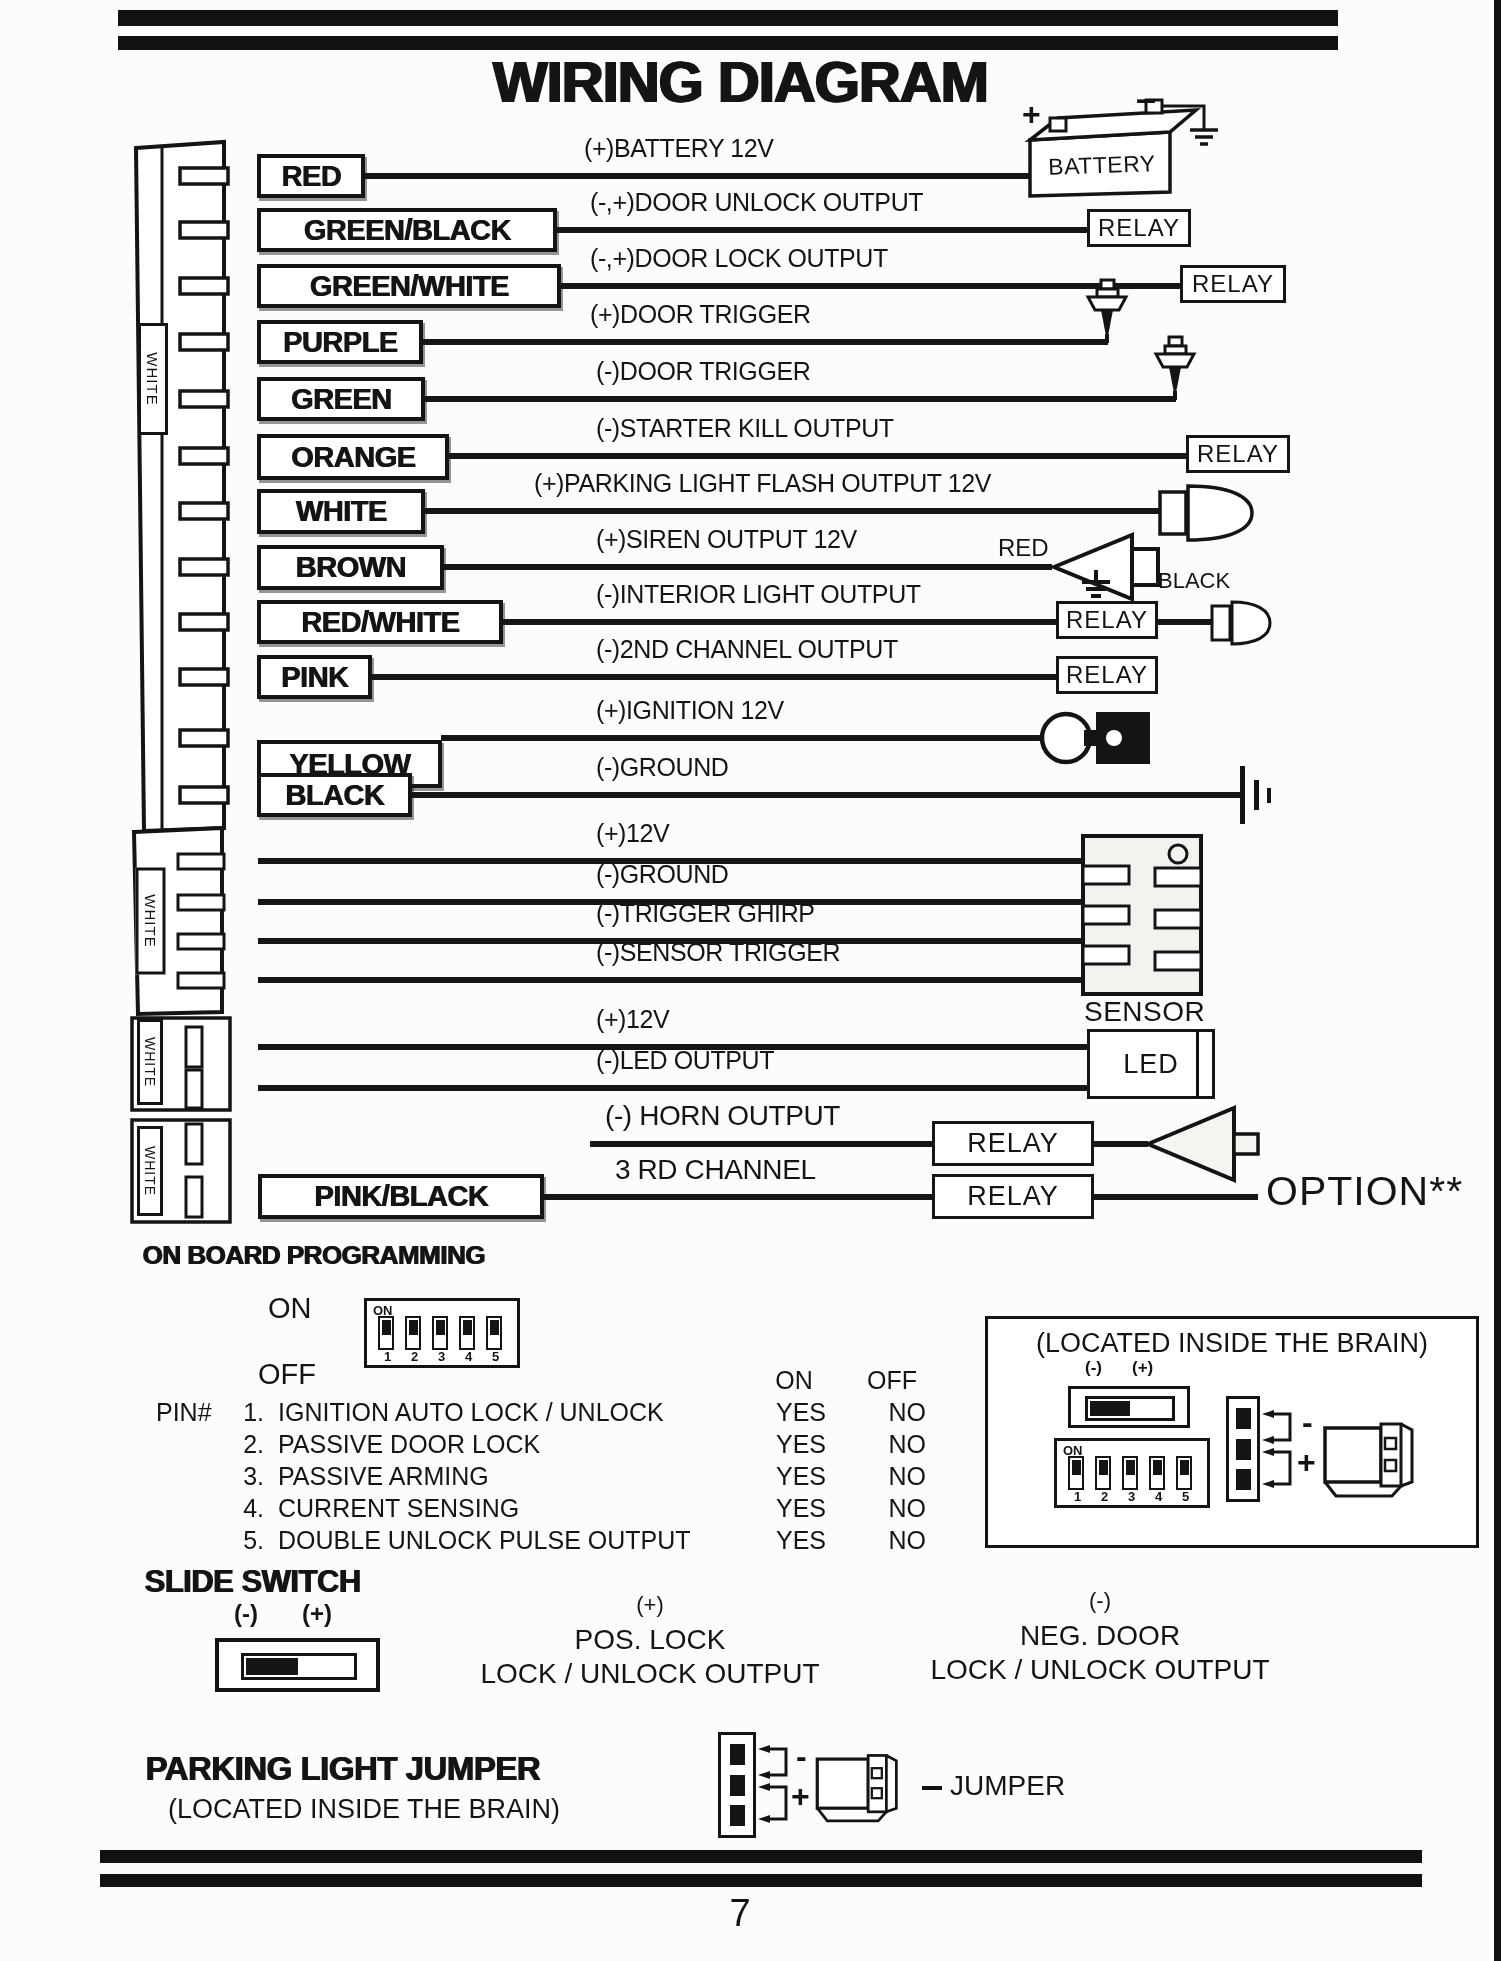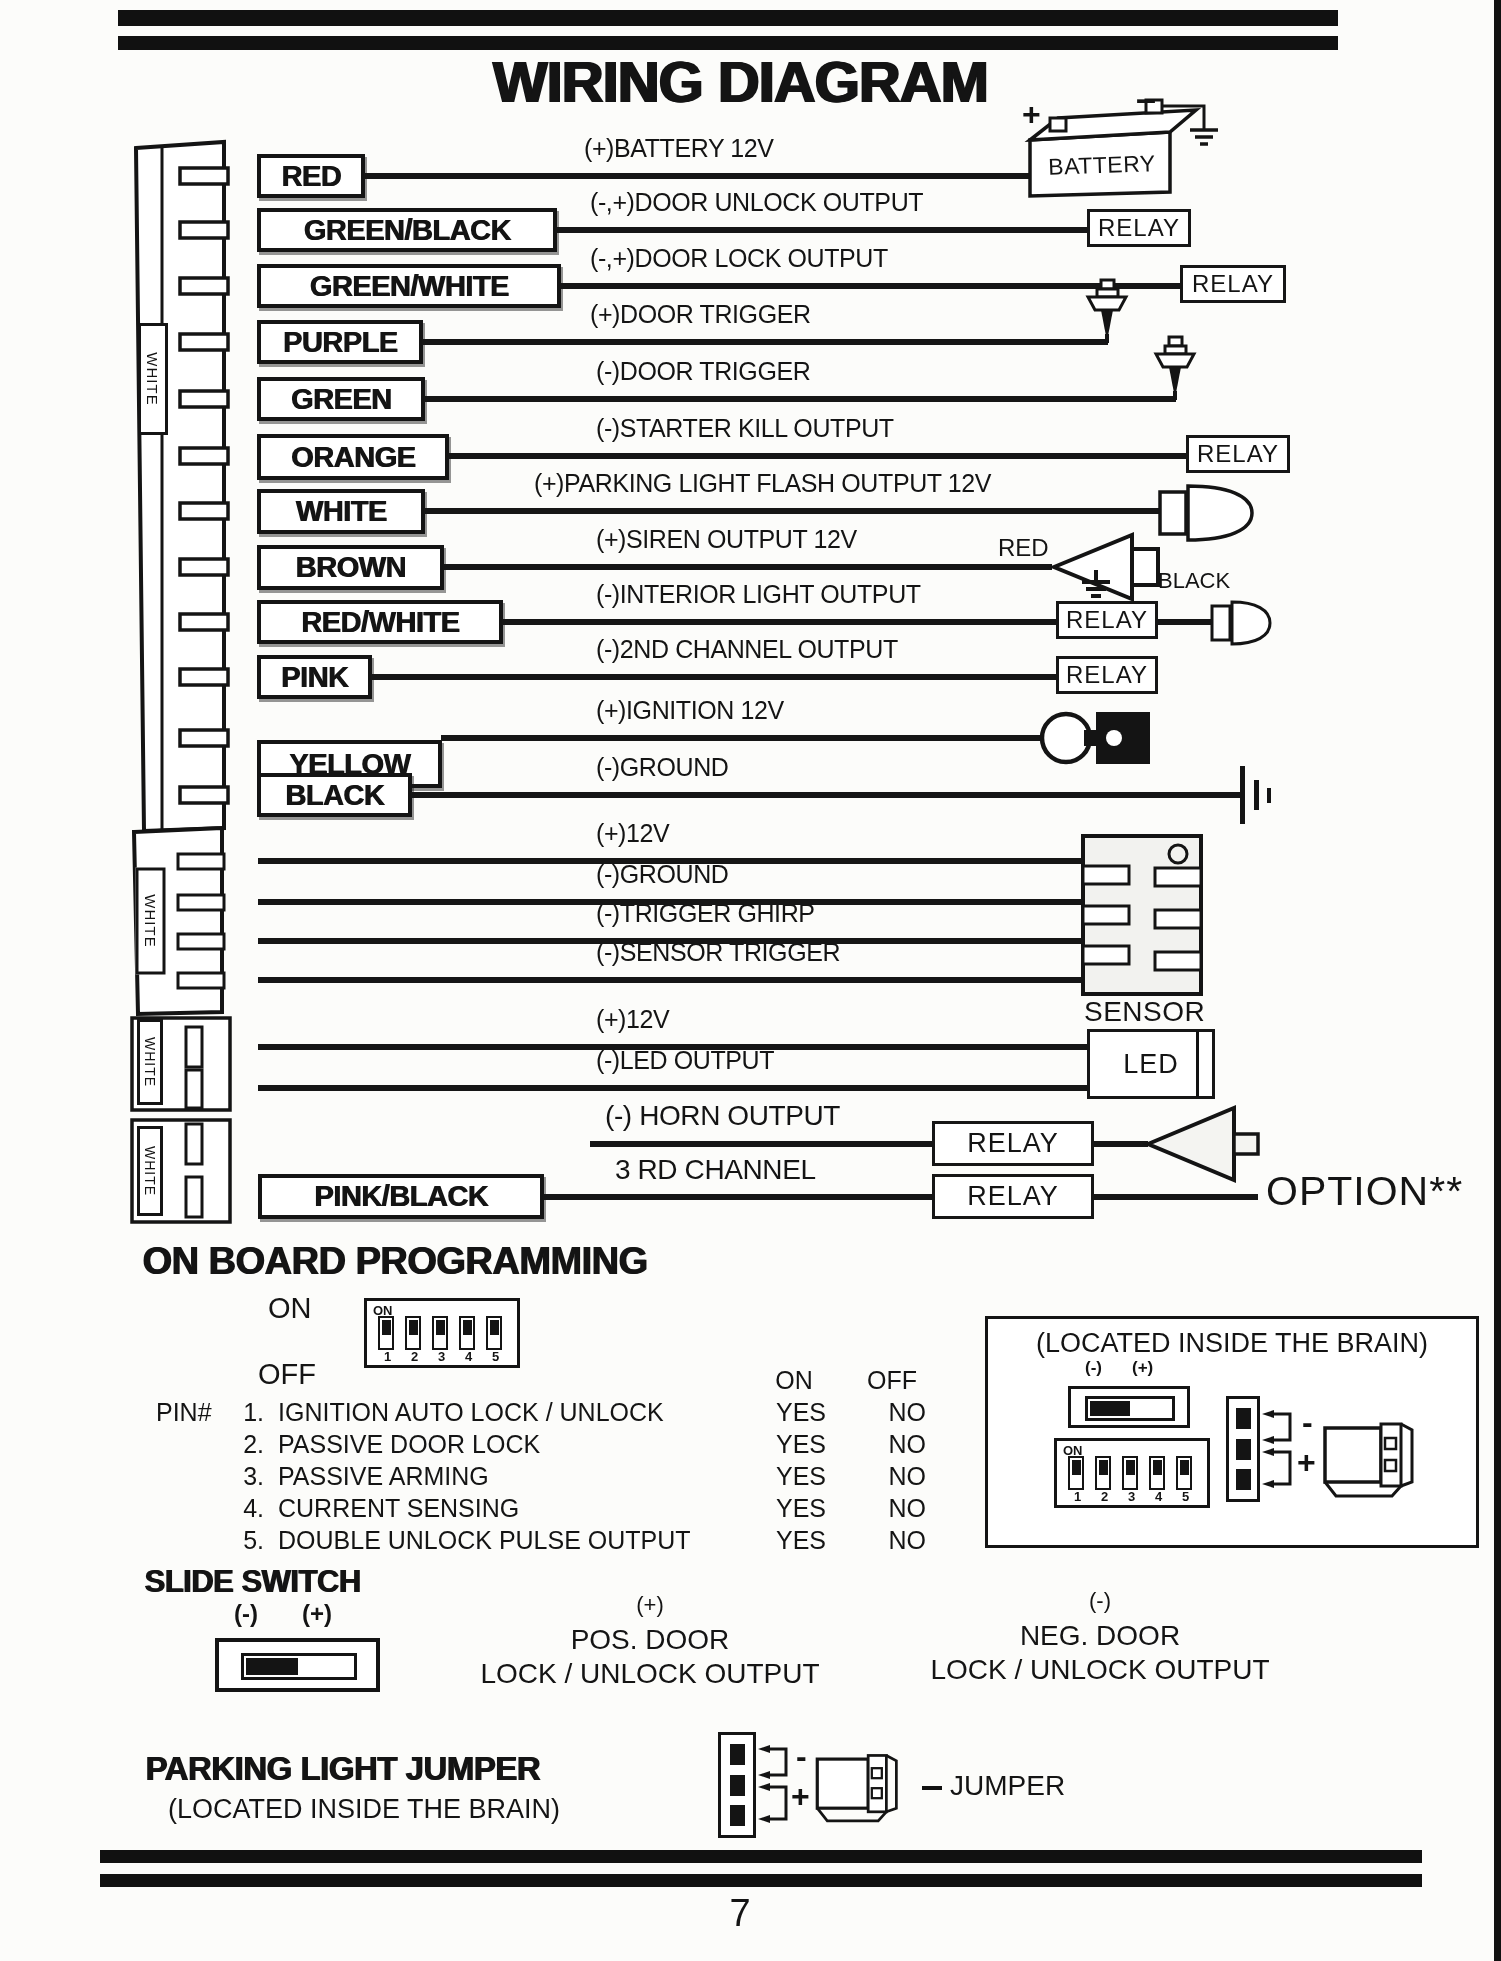--- a/index.html
+++ b/index.html
@@ -270,21 +270,21 @@
 
   <div class="relay big" style="left:932px;top:1121px;width:162px;height:45px">RELAY</div>
   <div class="relay big" style="left:932px;top:1174px;width:162px;height:45px">RELAY</div>
 
   <svg style="left:1146px;top:1104px" width="116" height="80" viewBox="0 0 116 80">
     <polygon points="2,40 88,4 88,76" fill="#f4f4f1" stroke="#141414" stroke-width="4"></polygon>
     <rect x="88" y="30" width="24" height="20" fill="#f4f4f1" stroke="#141414" stroke-width="3.5"></rect>
   </svg>
   <div class="plain" style="left:1266px;top:1168px;font-size:41px;letter-spacing:1px">OPTION**</div>
 
-  <div class="hdr" style="left:142px;top:1240px;font-size:38px">ON BOARD PROGRAMMING</div>
+  <div class="hdr" style="left:142px;top:1240px;font-size:26px">ON BOARD PROGRAMMING</div>
   <div class="plain" style="left:268px;top:1292px;font-size:29px">ON</div>
   <div class="plain" style="left:258px;top:1358px;font-size:29px">OFF</div>
 
   <div class="dip" style="left:364px;top:1298px;width:156px;height:70px">
     <span class="dip-on">ON</span>
     <div class="dip-row">
       <div class="dip-sw"></div>
       <div class="dip-sw"></div>
       <div class="dip-sw"></div>
       <div class="dip-sw"></div>
@@ -388,21 +388,21 @@
   <div class="hdr" style="left:144px;top:1564px;font-size:31px">SLIDE SWITCH</div>
   <div class="plain" style="left:234px;top:1600px;font-size:24px;font-weight:bold">(-)</div>
   <div class="plain" style="left:302px;top:1600px;font-size:24px;font-weight:bold">(+)</div>
   <div class="slide-outer" style="left:215px;top:1638px;width:165px;height:54px">
     <div class="slide-track" style="left:22px;top:11px;width:116px;height:27px">
       <div class="slide-knob" style="left:2px;top:2px;width:52px;height:17px"></div>
     </div>
   </div>
 
   <div class="plain center" style="left:450px;top:1592px;width:400px;font-size:22px">(+)</div>
-  <div class="plain center" style="left:450px;top:1624px;width:400px;font-size:28px">POS. DOOR</div>
+  <div class="plain center" style="left:450px;top:1624px;width:400px;font-size:28px">POS. LOCK</div>
   <div class="plain center" style="left:450px;top:1658px;width:400px;font-size:28px">LOCK / UNLOCK OUTPUT</div>
 
   <div class="plain center" style="left:900px;top:1588px;width:400px;font-size:22px">(-)</div>
   <div class="plain center" style="left:900px;top:1620px;width:400px;font-size:28px">NEG. DOOR</div>
   <div class="plain center" style="left:900px;top:1654px;width:400px;font-size:28px">LOCK / UNLOCK OUTPUT</div>
 
   <div class="hdr" style="left:145px;top:1750px;font-size:33px">PARKING LIGHT JUMPER</div>
   <div class="plain" style="left:168px;top:1794px;font-size:27px">(LOCATED INSIDE THE BRAIN)</div>
 
   <div class="jstrip" style="left:718px;top:1732px;width:38px;height:106px">

